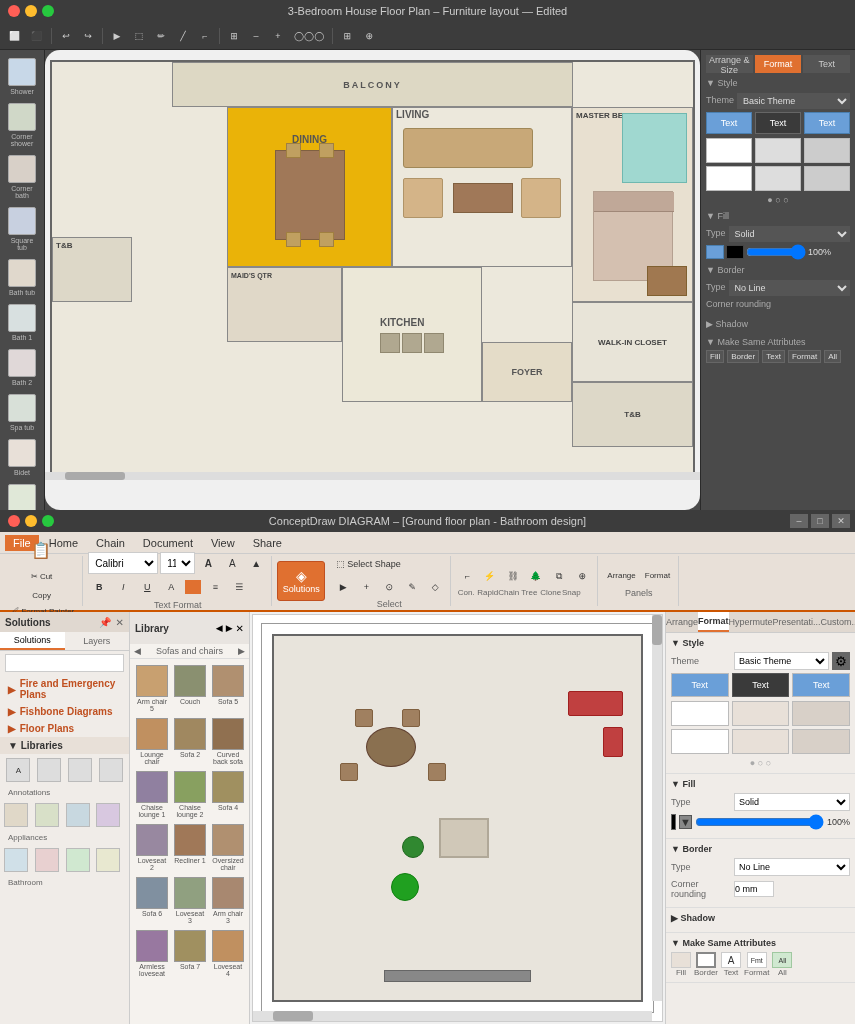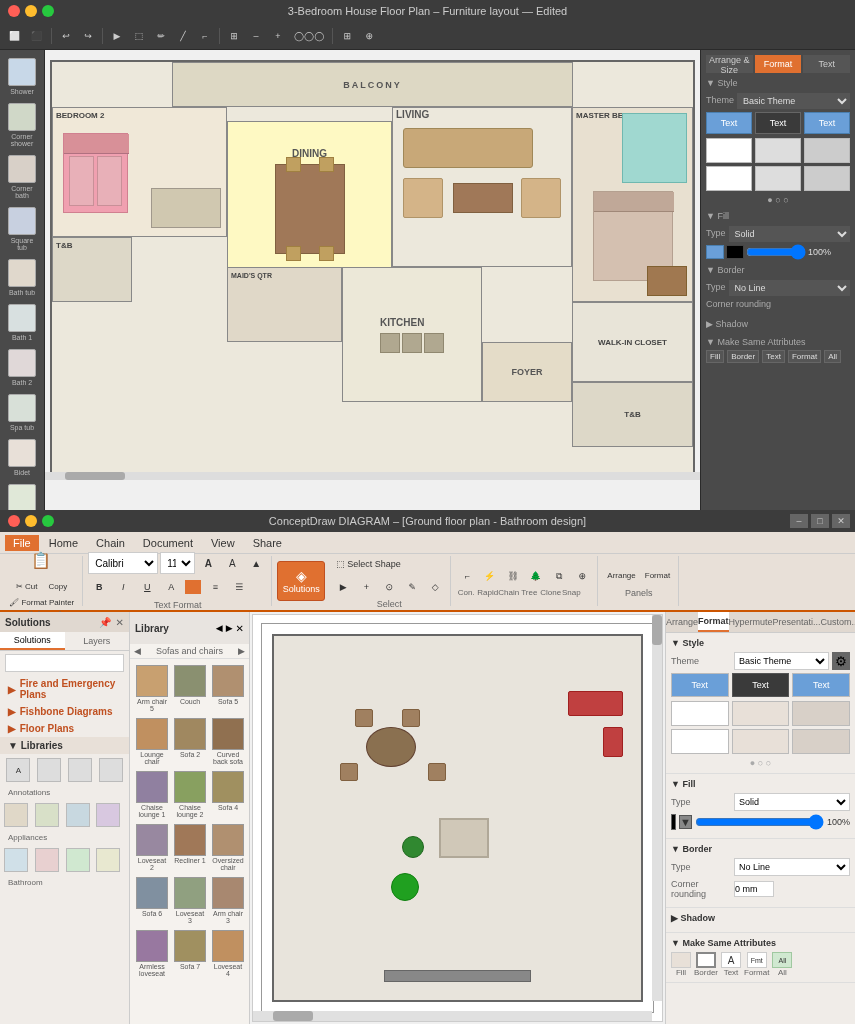--- a/index.html
+++ b/index.html
@@ -15,21 +15,21 @@
     .tl-green { background: #27c93f; }
     .top-titlebar .title { font-size: 11px; color: #ccc; }
     .top-toolbar { height: 28px; background: #3c3c3c; display: flex; align-items: center; padding: 0 5px; gap: 2px; border-bottom: 1px solid #2a2a2a; }
     .toolbar-btn { height: 20px; min-width: 20px; background: transparent; border: none; color: #ccc; font-size: 9px; cursor: pointer; display: flex; align-items: center; justify-content: center; padding: 0 3px; }
     .toolbar-sep { width: 1px; height: 16px; background: #555; margin: 0 2px; }
     .top-main { display: flex; height: calc(510px - 50px); }
     .left-panel { width: 45px; background: #4a4a4a; border-right: 1px solid #2a2a2a; display: flex; flex-direction: column; align-items: center; padding: 5px 0; gap: 2px; }
     .left-panel-item { width: 38px; display: flex; flex-direction: column; align-items: center; cursor: pointer; padding: 3px 2px; }
     .left-panel-shape { width: 28px; height: 28px; background: #e8e8e8; border: 1px solid #aaa; border-radius: 2px; display: flex; align-items: center; justify-content: center; }
     .left-panel-label { font-size: 7px; color: #bbb; text-align: center; margin-top: 2px; }
-    .canvas-area { flex: 1; background: #f0f0f0; position: relative; overflow: hidden; }
+    .canvas-area { flex: 1; background: #f0f0f0; position: relative; overflow: hidden; border-radius: 15px; }
     .right-panel { width: 155px; background: #4a4a4a; border-left: 1px solid #2a2a2a; padding: 5px; }
     .rp-tabs { display: flex; gap: 2px; margin-bottom: 5px; }
     .rp-tab { flex: 1; height: 18px; background: #555; border: none; color: #ccc; font-size: 9px; cursor: pointer; }
     .rp-tab.active { background: #e07030; color: white; }
     .rp-section { margin-bottom: 6px; }
     .rp-label { font-size: 9px; color: #aaa; margin-bottom: 2px; }
     .rp-row { display: flex; gap: 3px; margin-bottom: 3px; align-items: center; }
     .rp-select { background: #555; color: #ddd; border: none; font-size: 9px; padding: 2px; flex: 1; }
     .theme-btns { display: flex; gap: 3px; }
     .theme-btn { flex: 1; height: 22px; background: #6a9fd8; border: 1px solid #4a7fb0; color: white; font-size: 9px; cursor: pointer; }
@@ -162,31 +162,22 @@
         <span class="left-panel-label">Wall toilet</span>
       </div>
     </div>
 
     <div class="canvas-area">
 
       <div style="position:absolute;top:10px;left:5px;right:5px;bottom:30px;background:#ece8dc;border:2px solid #666;">
 
         <div style="position:absolute;top:0;left:120px;right:120px;height:45px;background:#ddd8c4;border:1px solid #888;display:flex;align-items:center;justify-content:center;font-size:9px;font-weight:bold;color:#555;letter-spacing:2px;">BALCONY</div>
 
-        <div style="position:absolute;top:45px;left:0;width:175px;height:130px;background:#f0e8d8;border:1px solid #888;">
-          <span style="font-size:8px;font-weight:bold;color:#444;padding:3px;">BEDROOM 2</span>
-          <div style="position:absolute;top:25px;left:10px;width:65px;height:80px;background:#f0a0b0;border:1px solid #d08090;">
-            <div style="width:65px;height:20px;background:#d89098;border-bottom:1px solid #b07080;"></div>
-            <div style="position:absolute;top:22px;left:5px;width:25px;height:50px;background:#e8b0b8;border:1px solid #c89098;"></div>
-            <div style="position:absolute;top:22px;right:5px;width:25px;height:50px;background:#e8b0b8;border:1px solid #c89098;"></div>
-          </div>
-          <div style="position:absolute;top:80px;right:5px;width:70px;height:40px;background:#d0c8b0;border:1px solid #a0988c;"></div>
-        </div>
-
-        <div style="position:absolute;top:45px;left:175px;width:165px;height:160px;background:#fef9c3;border:1px solid #888;display:flex;align-items:center;justify-content:center;margin-top:14px;">
+
+        <div style="position:absolute;top:45px;left:175px;width:165px;height:160px;background:#eab308;border:1px solid #888;display:flex;align-items:center;justify-content:center;">
           <div style="display:flex;flex-direction:column;align-items:center;">
             <span style="font-size:10px;font-weight:bold;color:#555;">DINING</span>
             <div style="width:70px;height:90px;background:#a07858;border:1px solid #806040;margin-top:5px;position:relative;">
               <div style="position:absolute;top:-8px;left:10px;width:15px;height:15px;background:#c0a060;border:1px solid #a08040;"></div>
               <div style="position:absolute;top:-8px;right:10px;width:15px;height:15px;background:#c0a060;border:1px solid #a08040;"></div>
               <div style="position:absolute;bottom:-8px;left:10px;width:15px;height:15px;background:#c0a060;border:1px solid #a08040;"></div>
               <div style="position:absolute;bottom:-8px;right:10px;width:15px;height:15px;background:#c0a060;border:1px solid #a08040;"></div>
             </div>
           </div>
         </div>
@@ -371,21 +362,21 @@
     <div class="menu-item">Document</div>
     <div class="menu-item">View</div>
     <div class="menu-item">Share</div>
   </div>
 
   <div class="bot-toolbar">
 
     <div class="tb-group">
       <div style="display:flex;flex-direction:column;align-items:center;">
         <button class="tb-btn" style="height:36px;width:30px;font-size:16px;">📋</button>
-        <div style="display:flex;gap:3px;">
+        <div style="display:flex;gap:3px;flex-direction:column;">
           <button class="tb-btn" style="height:16px;font-size:8px;">✂ Cut</button>
           <button class="tb-btn" style="height:16px;font-size:8px;">Copy</button>
         </div>
         <button class="tb-btn" style="height:16px;font-size:8px;width:100%;">🖌 Format Painter</button>
         <span class="tb-label">Clipboard</span>
       </div>
     </div>
 
     <div class="tb-group">
       <div style="display:flex;flex-direction:column;gap:2px;">

